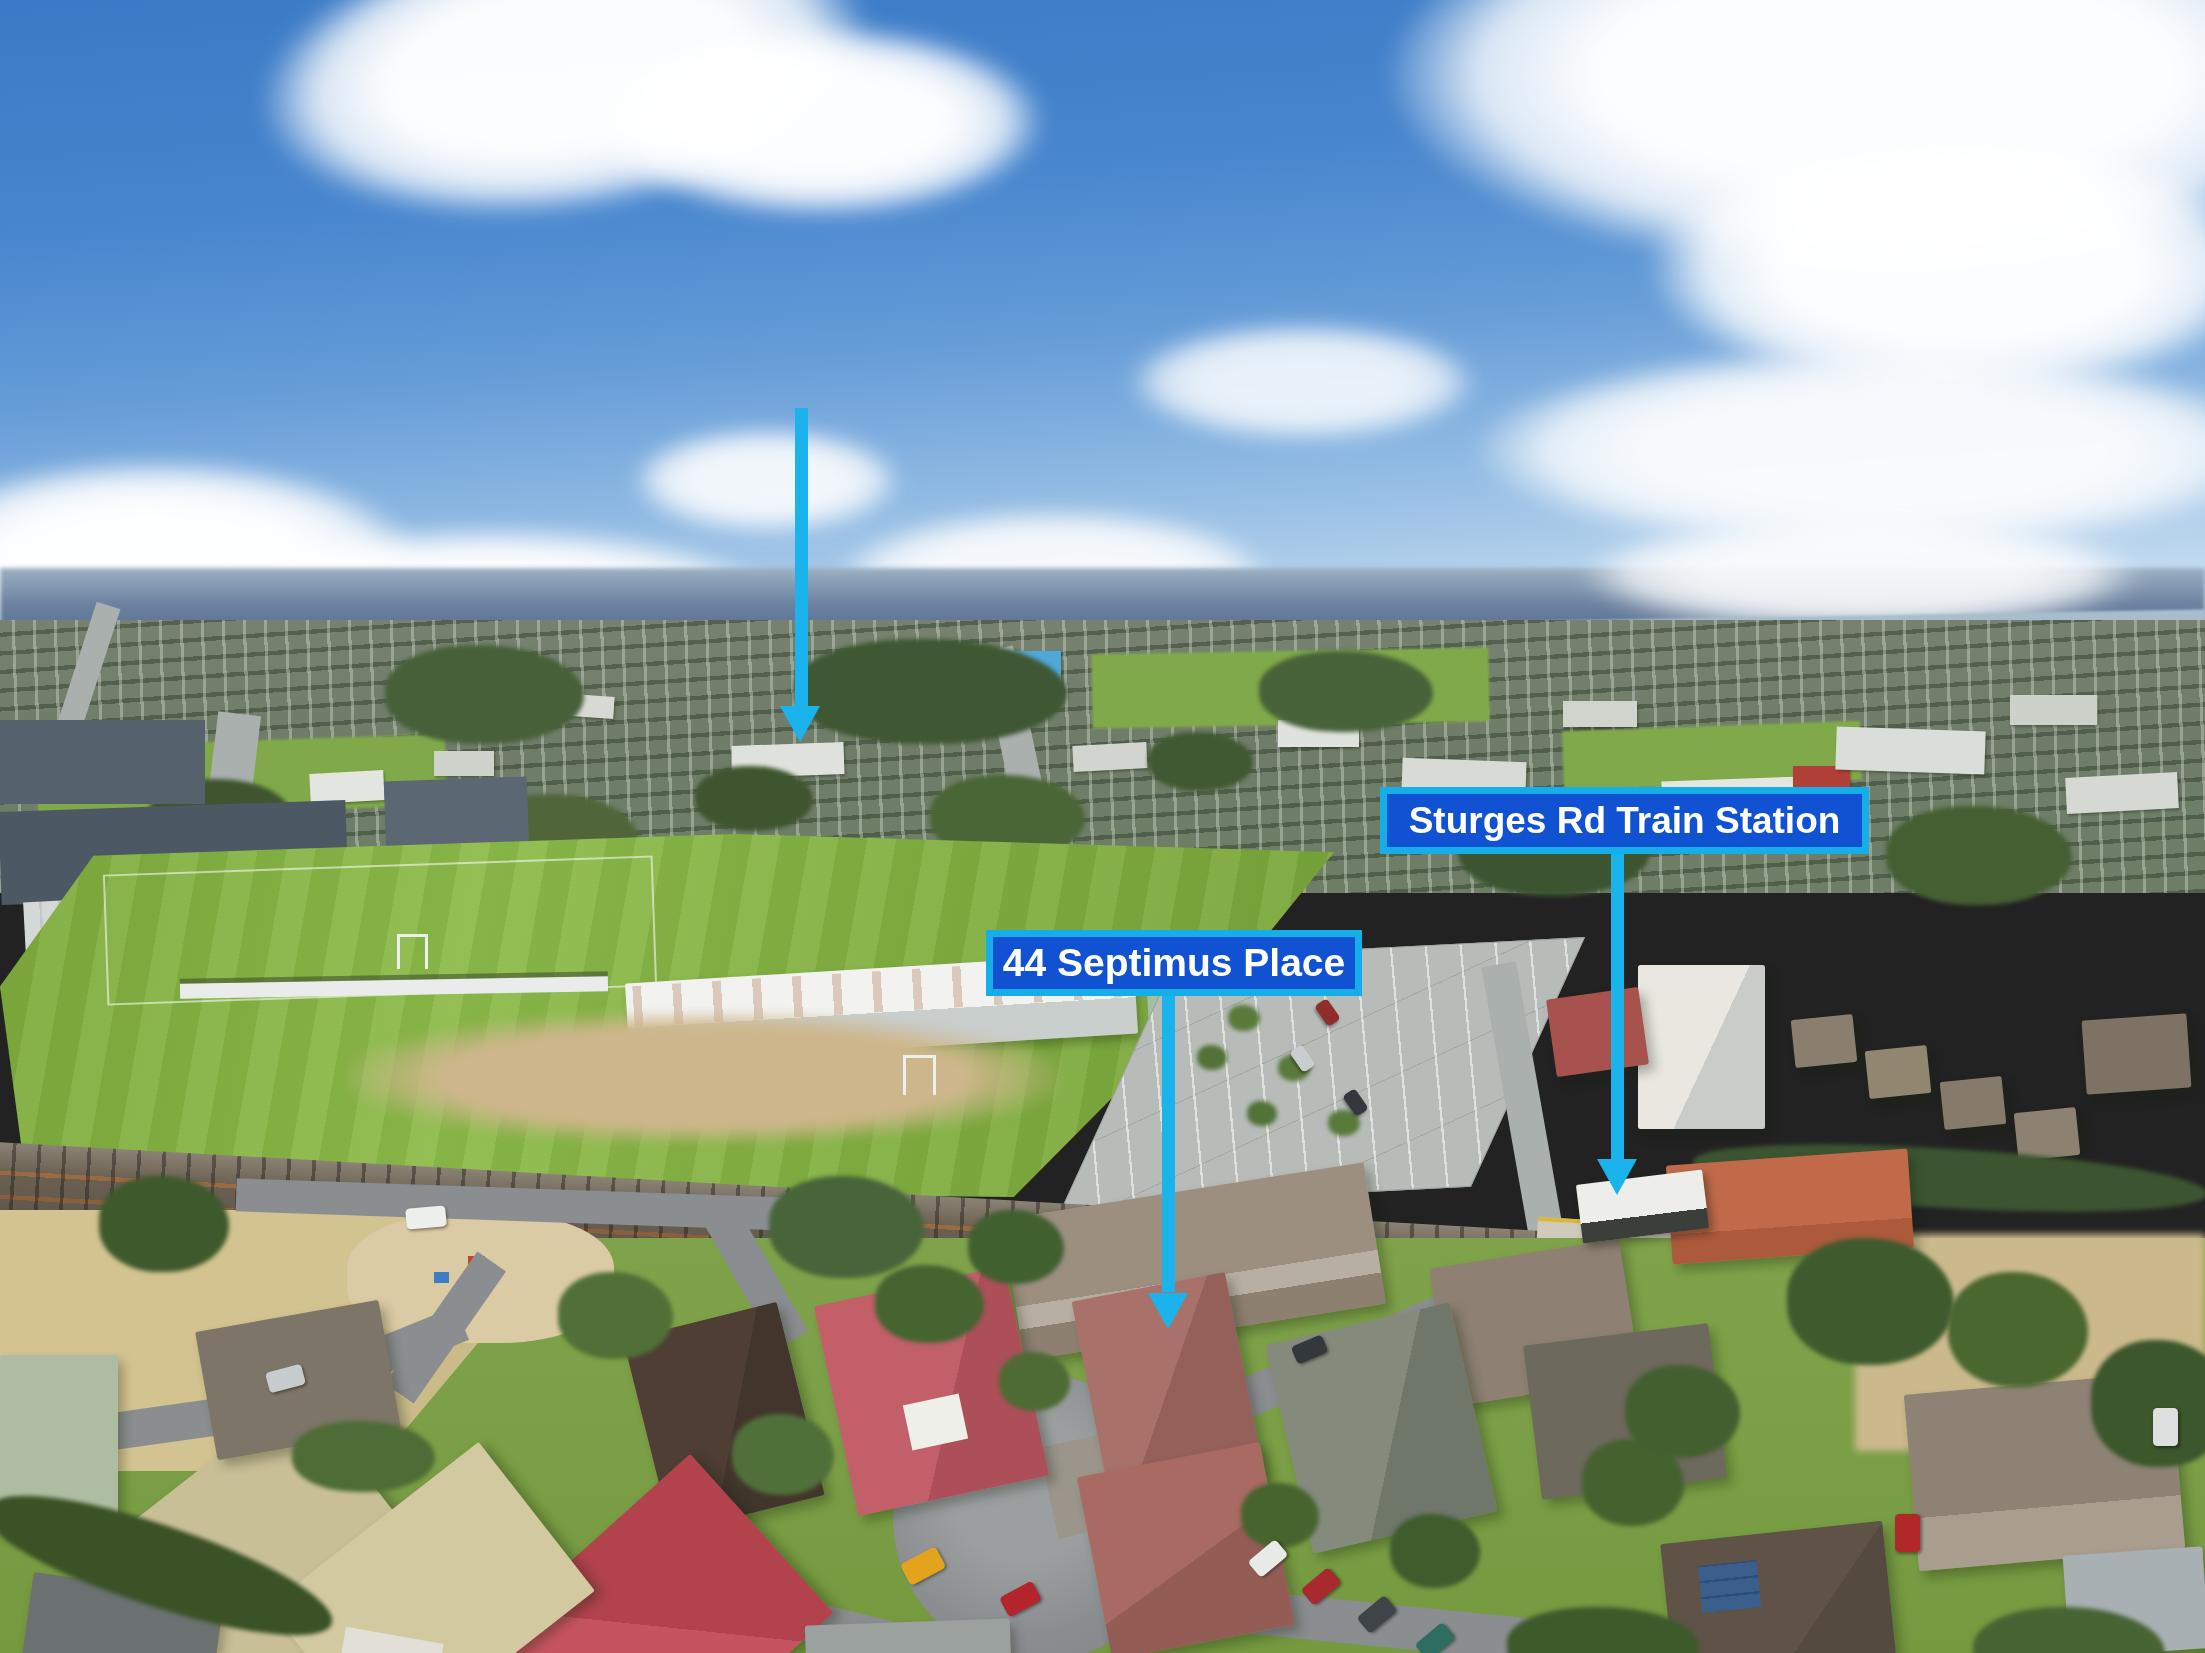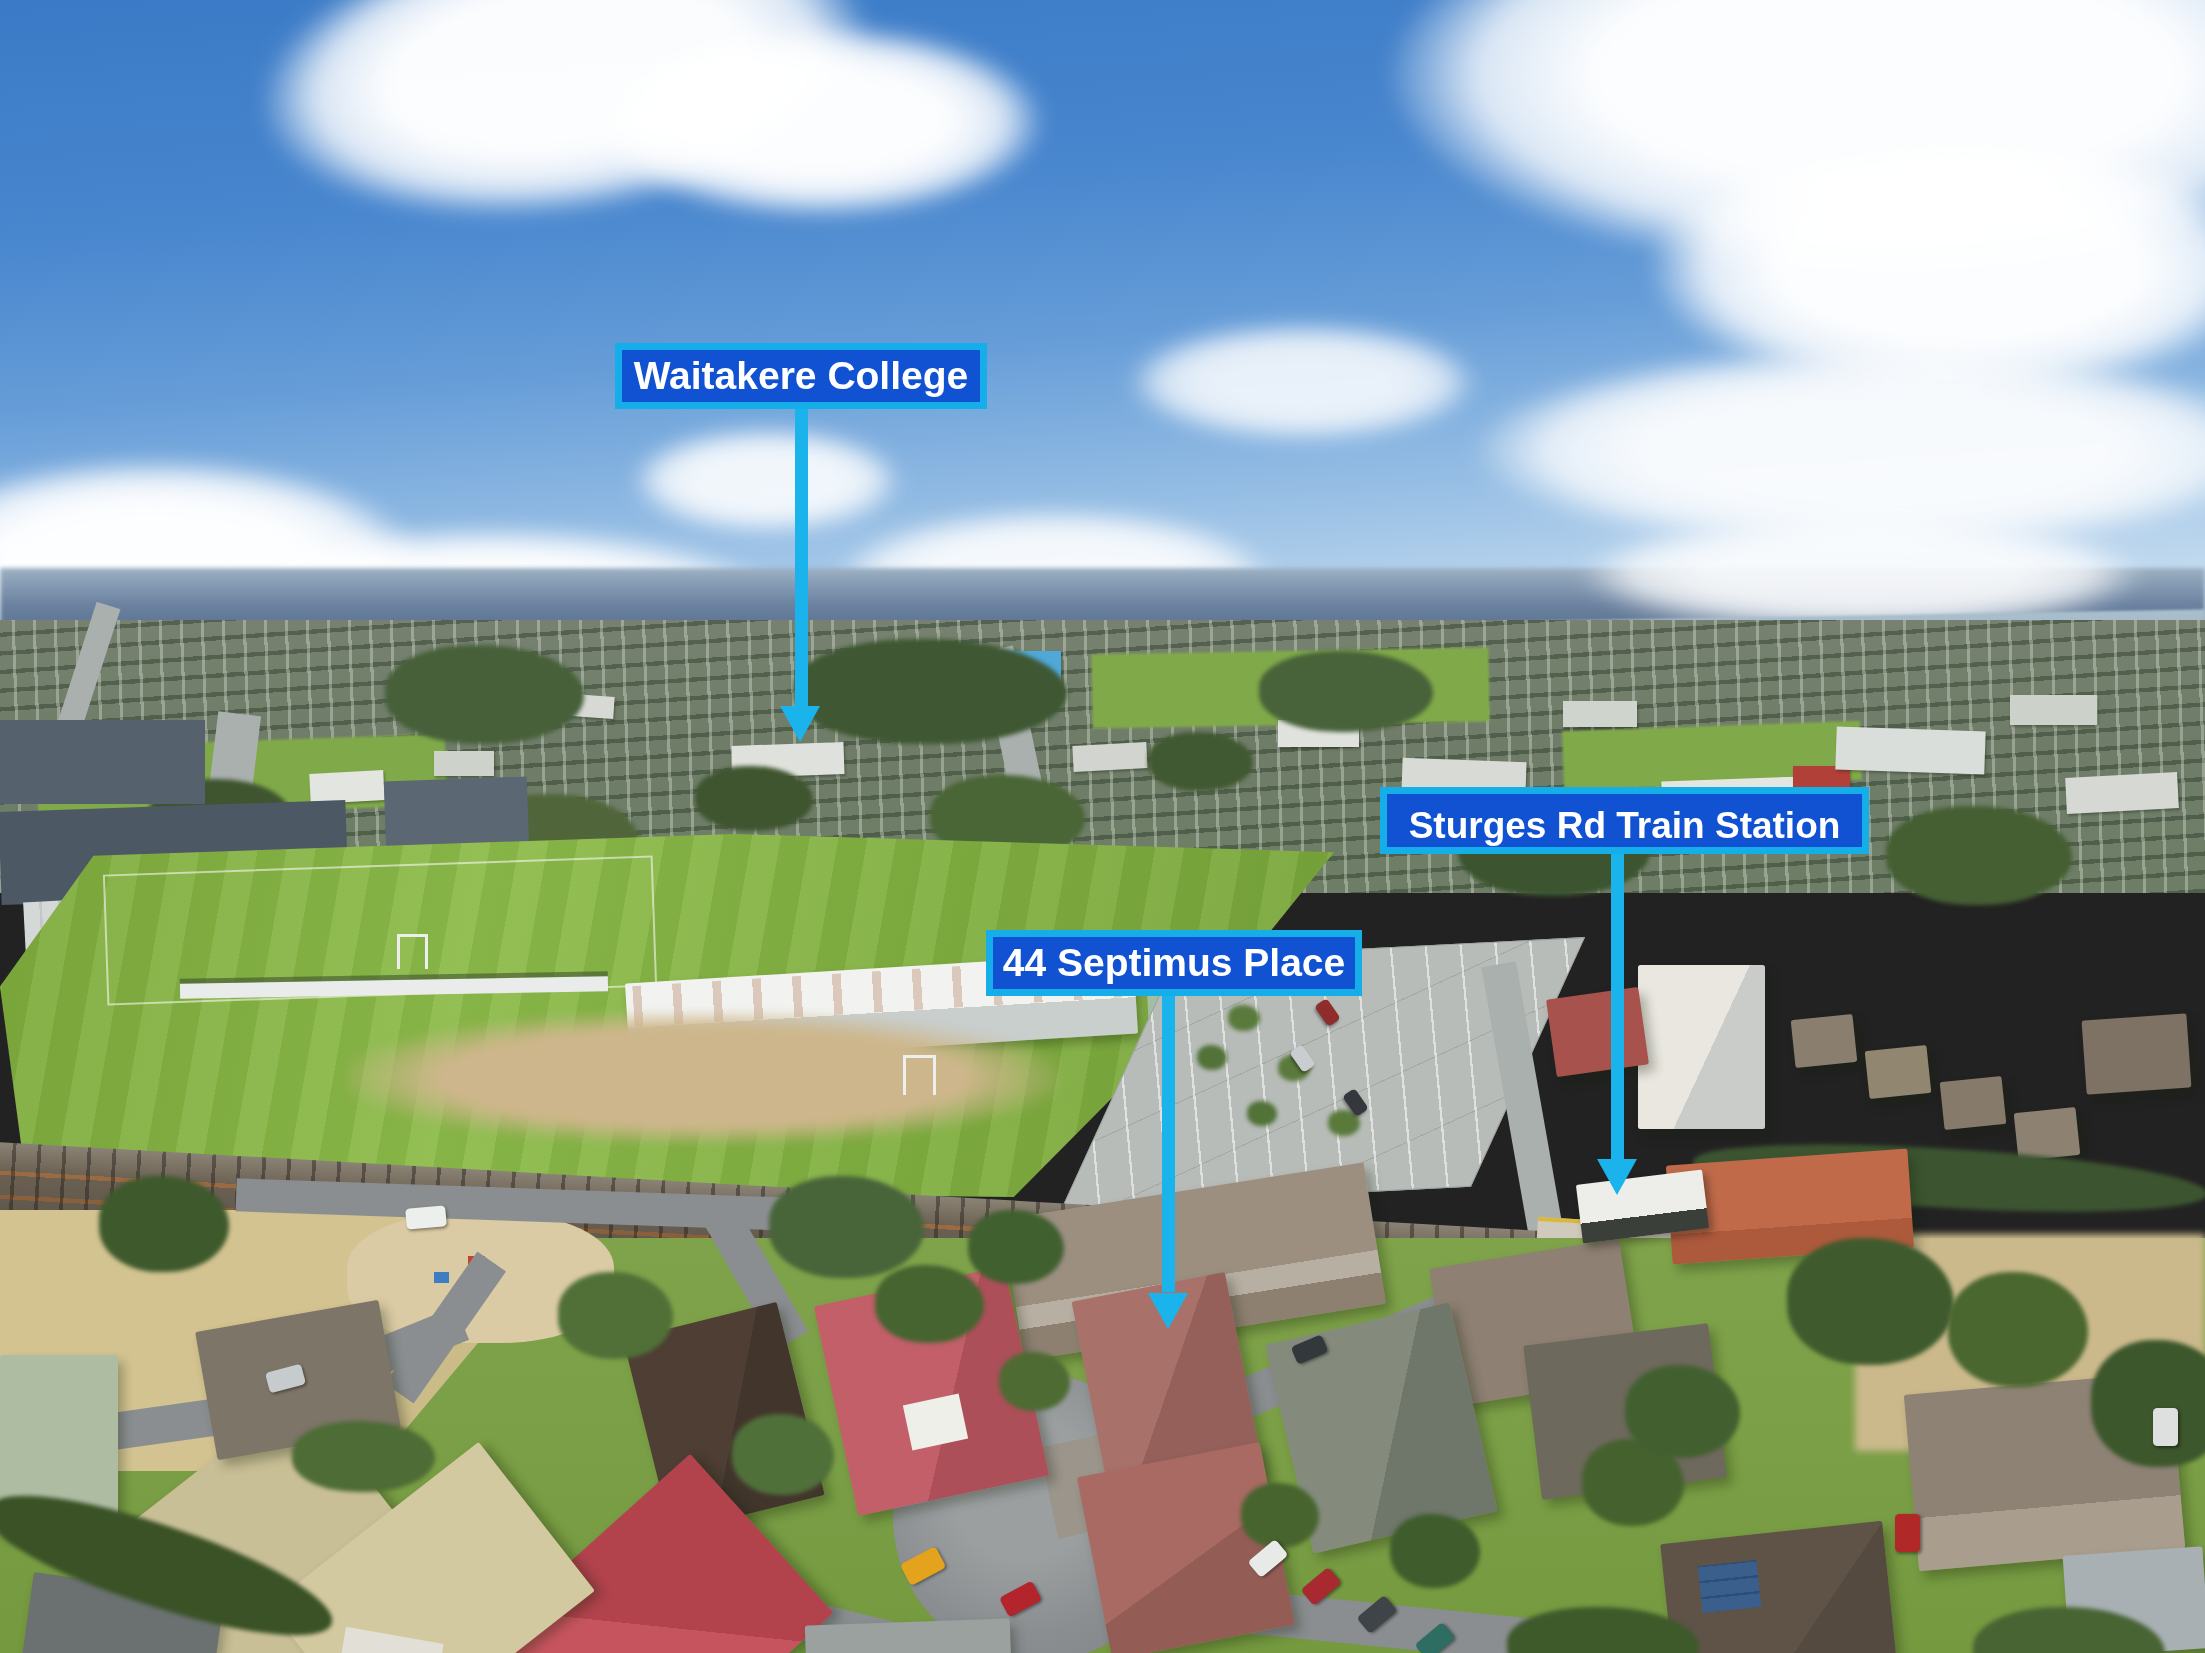--- a/index.html
+++ b/index.html
@@ -225,27 +225,24 @@
   <div class="b car" style="left:1250px;top:1548px;width:36px;height:21px;background:#e8eae8;transform:rotate(-40deg);"></div>
   <div class="b car" style="left:1303px;top:1576px;width:36px;height:21px;background:#a82a30;transform:rotate(-40deg);"></div>
   <div class="b car" style="left:1359px;top:1604px;width:36px;height:21px;background:#3e4448;transform:rotate(-40deg);"></div>
   <div class="b car" style="left:1417px;top:1631px;width:36px;height:21px;background:#2e6e62;transform:rotate(-40deg);"></div>
   <div class="b car" style="left:267px;top:1368px;width:37px;height:21px;background:#c6cbcd;transform:rotate(-15deg);"></div>
   <div class="b car" style="left:406px;top:1207px;width:40px;height:21px;background:#edefed;transform:rotate(-5deg);"></div>
   <div class="b car" style="left:1293px;top:1340px;width:33px;height:18.6px;background:#33383c;transform:rotate(-23deg);"></div>
   <div class="b car" style="left:1895px;top:1514px;width:25px;height:38px;background:#b02828;"></div>
   <div class="b car" style="left:2153px;top:1408px;width:25px;height:38px;background:#dde0de;"></div>
 
-  <div class="b callout fs62" style="left:615px;top:343px;width:372px;height:66px;">
-    <span>Waitakere College</span>
-  </div>
   <div class="stem" style="left:795px;top:408px;width:13px;height:298px;"></div>
   <div class="head" style="left:780px;top:706px;"></div>
 
-  <div class="b callout fs58" style="left:1380px;top:787px;width:489px;height:67px;align-items:flex-end;">
+  <div class="b callout fs58" style="left:1380px;top:787px;width:489px;height:67px;">
     <span>Sturges Rd Train Station</span>
   </div>
   <div class="stem" style="left:1611px;top:853px;width:13px;height:306px;"></div>
   <div class="head" style="left:1597px;top:1159px;"></div>
 
   <div class="b callout fs62" style="left:986px;top:930px;width:376px;height:66px;">
     <span>44 Septimus Place</span>
   </div>
   <div class="stem" style="left:1162px;top:994px;width:13px;height:298px;"></div>
   <div class="head" style="left:1148px;top:1293px;"></div>

